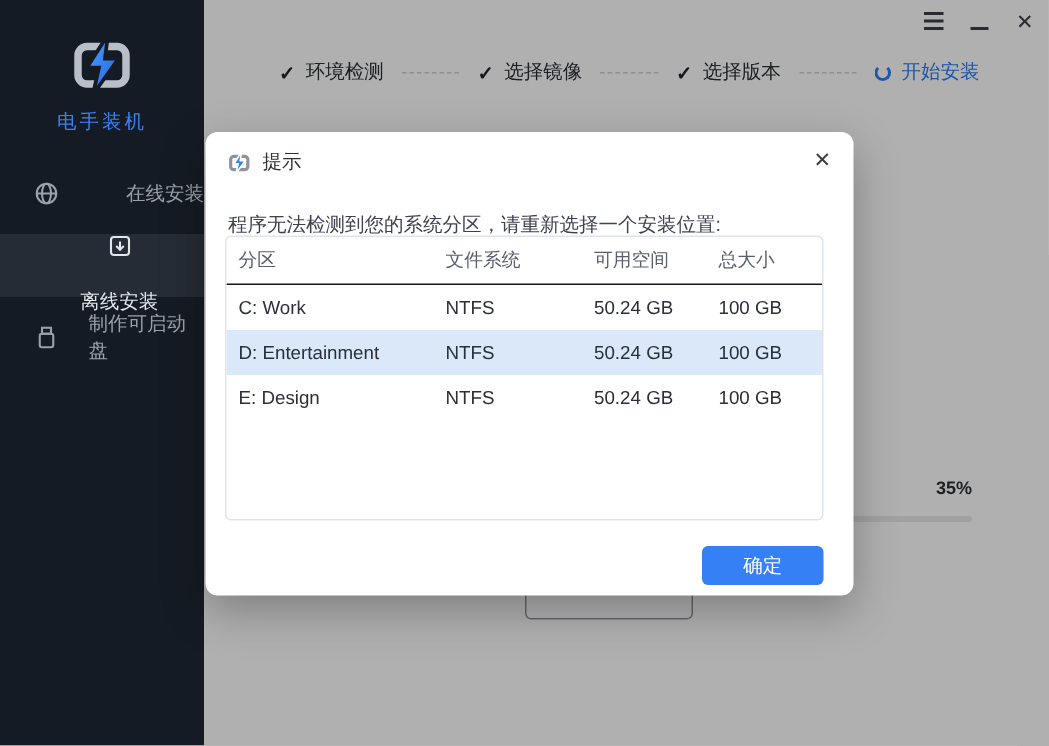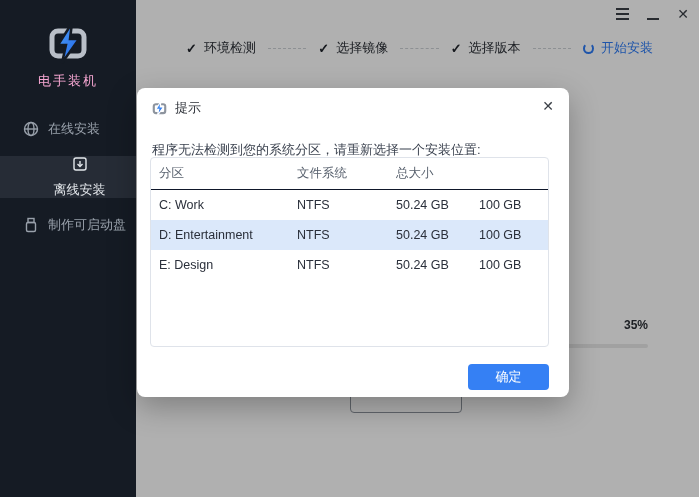--- a/index.html
+++ b/index.html
@@ -6,23 +6,23 @@
   body { margin: 0; background: #888; }
   .app {
     position: relative; width: 699px; height: 497px; overflow: hidden;
     font-family: "Liberation Sans", sans-serif; background: #fff;
     font-size: 13px; color: #2b2f36;
   }
 
   
   .sidebar { position: absolute; left: 0; top: 0; width: 136px; height: 100%; background: #151b24; z-index: 5; }
   .logo-wrap { display: flex; justify-content: center; margin-top: 22px; }
-  .app-name { margin-top: 8px; text-align: center; color: #f9a8d4; font-size: 13px; letter-spacing: 2px; }
+  .app-name { margin-top: 8px; text-align: center; color: #3b82f6; font-size: 13px; letter-spacing: 2px; }
   .nav { margin-top: 18px; }
-  .nav-item { display: flex; align-items: center; gap: 9px; height: 42px; padding-left: 23px; margin-top: 6px; color: #99a1ab; cursor: pointer; }
+  .nav-item { display: flex; align-items: center; gap: 20px; height: 42px; padding-left: 23px; margin-top: 6px; color: #99a1ab; cursor: pointer; justify-content: space-between; }
   .nav-item.selected { background: #262c36; color: #e3e7eb; flex-direction: column; }
   .nav-item svg { flex: 0 0 auto; }
 
   
   .content { position: absolute; left: 136px; top: 0; right: 0; bottom: 0; background: #fff; }
   .titlebar { position: absolute; top: 7px; right: 10px; display: flex; align-items: center; gap: 18px; z-index: 1; }
   .tb-btn { display: flex; flex-direction: column; justify-content: center; gap: 3px; height: 14px; cursor: pointer; }
   .tb-btn .bar { width: 13px; height: 2px; background: #3a3f46; }
   .tb-min { width: 12px; height: 2px; background: #3a3f46; align-self: flex-end; margin-bottom: 1px; cursor: pointer; }
   .tb-close { font-size: 14px; color: #3a3f46; line-height: 14px; cursor: pointer; }
@@ -170,20 +170,21 @@
       <span>提示</span>
     </div>
     <div class="modal-close">✕</div>
 
     <div class="modal-message">程序无法检测到您的系统分区，请重新选择一个安装位置:</div>
 
     <div class="ptable">
       <div class="phead">
         <div class="cell c1">分区</div>
         <div class="cell c2">文件系统</div>
+        <div class="cell c3">可用空间</div>
         <div class="cell c4">总大小</div>
       </div>
       <div class="prow">
         <div class="cell c1">C: Work</div>
         <div class="cell c2">NTFS</div>
         <div class="cell c3">50.24 GB</div>
         <div class="cell c4">100 GB</div>
       </div>
       <div class="prow selected">
         <div class="cell c1">D: Entertainment</div>

